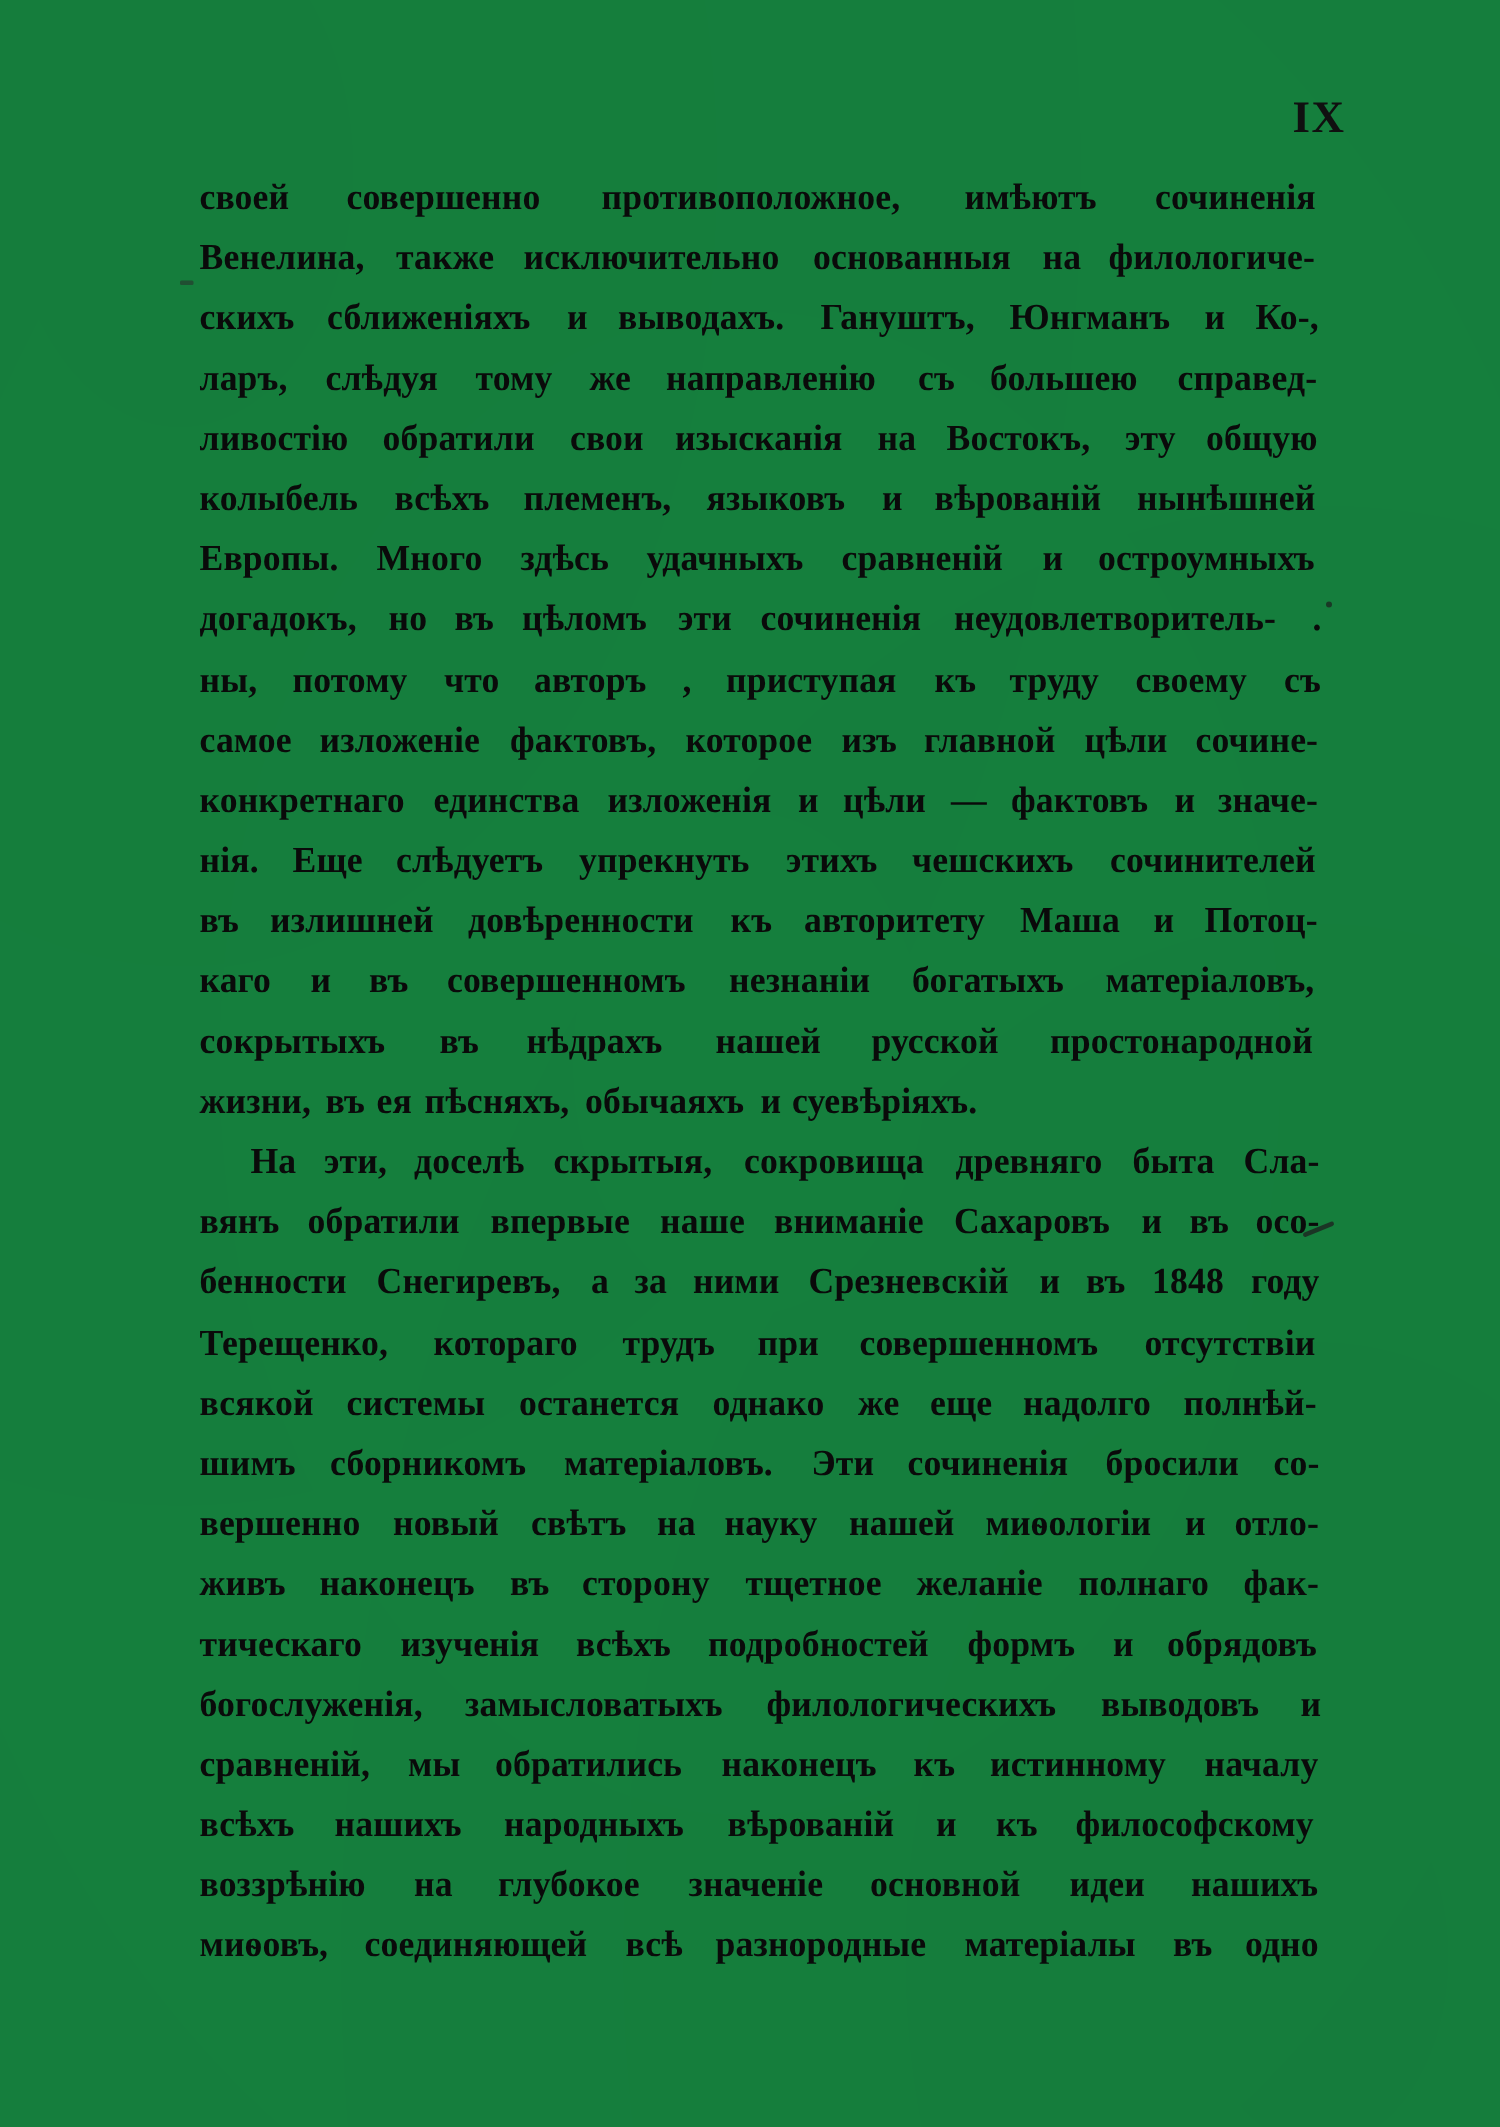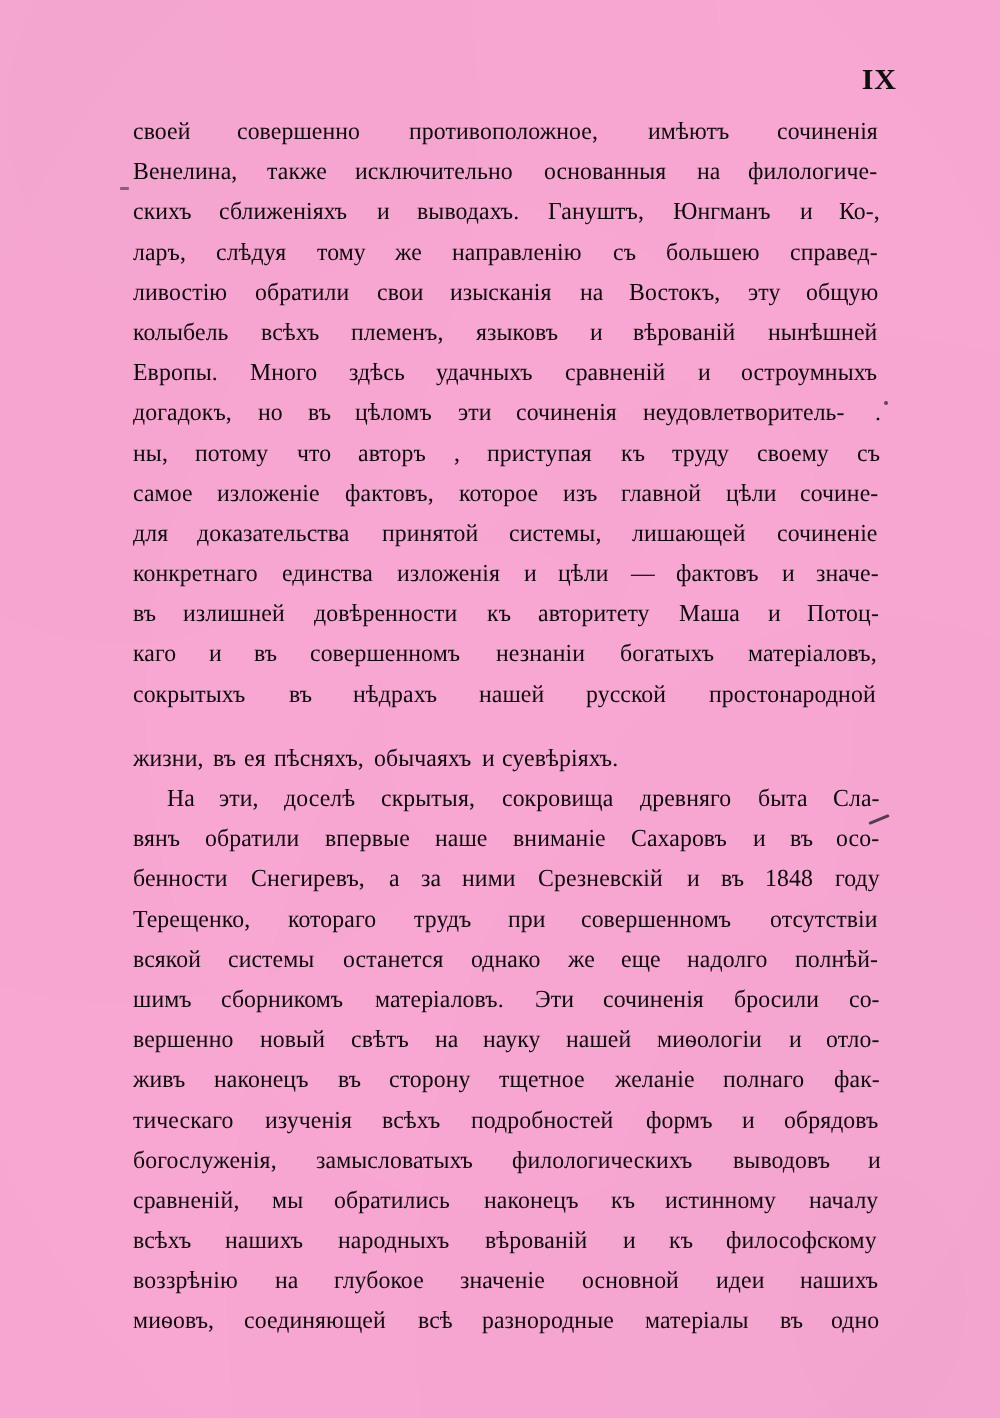--- a/index.html
+++ b/index.html
@@ -4,21 +4,21 @@
 <style>
   html, body {
     margin: 0;
     padding: 0;
     background: #ffffff;
   }
   .page {
     position: relative;
     width: 1000px;
     height: 1418px;
-    background: #f9a8d4;
+    background: #15803d;
     overflow: hidden;
     font-family: "Liberation Serif", "DejaVu Serif", serif;
     color: #0b0b0b;
   }
   
   .scan-texture {
     position: absolute;
     inset: 0;
     pointer-events: none;
     background:
@@ -42,35 +42,34 @@
     left: 133px;
     top: 118px;
     width: 748px;
   }
   .line {
     display: flex;
     height: 40.2px;
     align-items: baseline;
     white-space: nowrap;
     font-size: 24.5px;
-    font-weight: 400;
+    font-weight: 700;
     color: #0a0a0a;
     letter-spacing: 0.1px;
     font-family: "Liberation Serif", "DejaVu Serif", serif;
     -webkit-font-smoothing: none;
     text-rendering: geometricPrecision;
   }
   
   .line.just {
     justify-content: space-between;
   }
   
   .line.last {
     justify-content: flex-start;
-    margin-top: 24px;
   }
   .line.last .w + .w { margin-left: 0.30em; }
   .line.indent { padding-left: 34px; }
   .line.indent.just { width: calc(100% - 34px); }
   .w {
     display: inline-block;
     transform: scaleX(0.97);
     transform-origin: left center;
   }
   
@@ -209,37 +208,38 @@
         <span class="w">самое</span>
         <span class="w">изложеніе</span>
         <span class="w">фактовъ,</span>
         <span class="w">которое</span>
         <span class="w">изъ</span>
         <span class="w">главной</span>
         <span class="w">цѣли</span>
         <span class="w">сочине-</span>
       </div>
       <div class="line just">
-        <span class="w">для</span>
-        <span class="w">доказательства</span>
-        <span class="w">принятой</span>
-        <span class="w">системы,</span>
-        <span class="w">лишающей</span>
-        <span class="w">сочиненіе</span>
-      </div>
-      <div class="line just">
         <span class="w">конкретнаго</span>
         <span class="w">единства</span>
         <span class="w">изложенія</span>
         <span class="w">и</span>
         <span class="w">цѣли</span>
         <span class="w">—</span>
         <span class="w">фактовъ</span>
         <span class="w">и</span>
         <span class="w">значе-</span>
+      </div>
+      <div class="line just">
+        <span class="w">нія.</span>
+        <span class="w">Еще</span>
+        <span class="w">слѣдуетъ</span>
+        <span class="w">упрекнуть</span>
+        <span class="w">этихъ</span>
+        <span class="w">чешскихъ</span>
+        <span class="w">сочинителей</span>
       </div>
       <div class="line just">
         <span class="w">въ</span>
         <span class="w">излишней</span>
         <span class="w">довѣренности</span>
         <span class="w">къ</span>
         <span class="w">авторитету</span>
         <span class="w">Маша</span>
         <span class="w">и</span>
         <span class="w">Потоц-</span>

